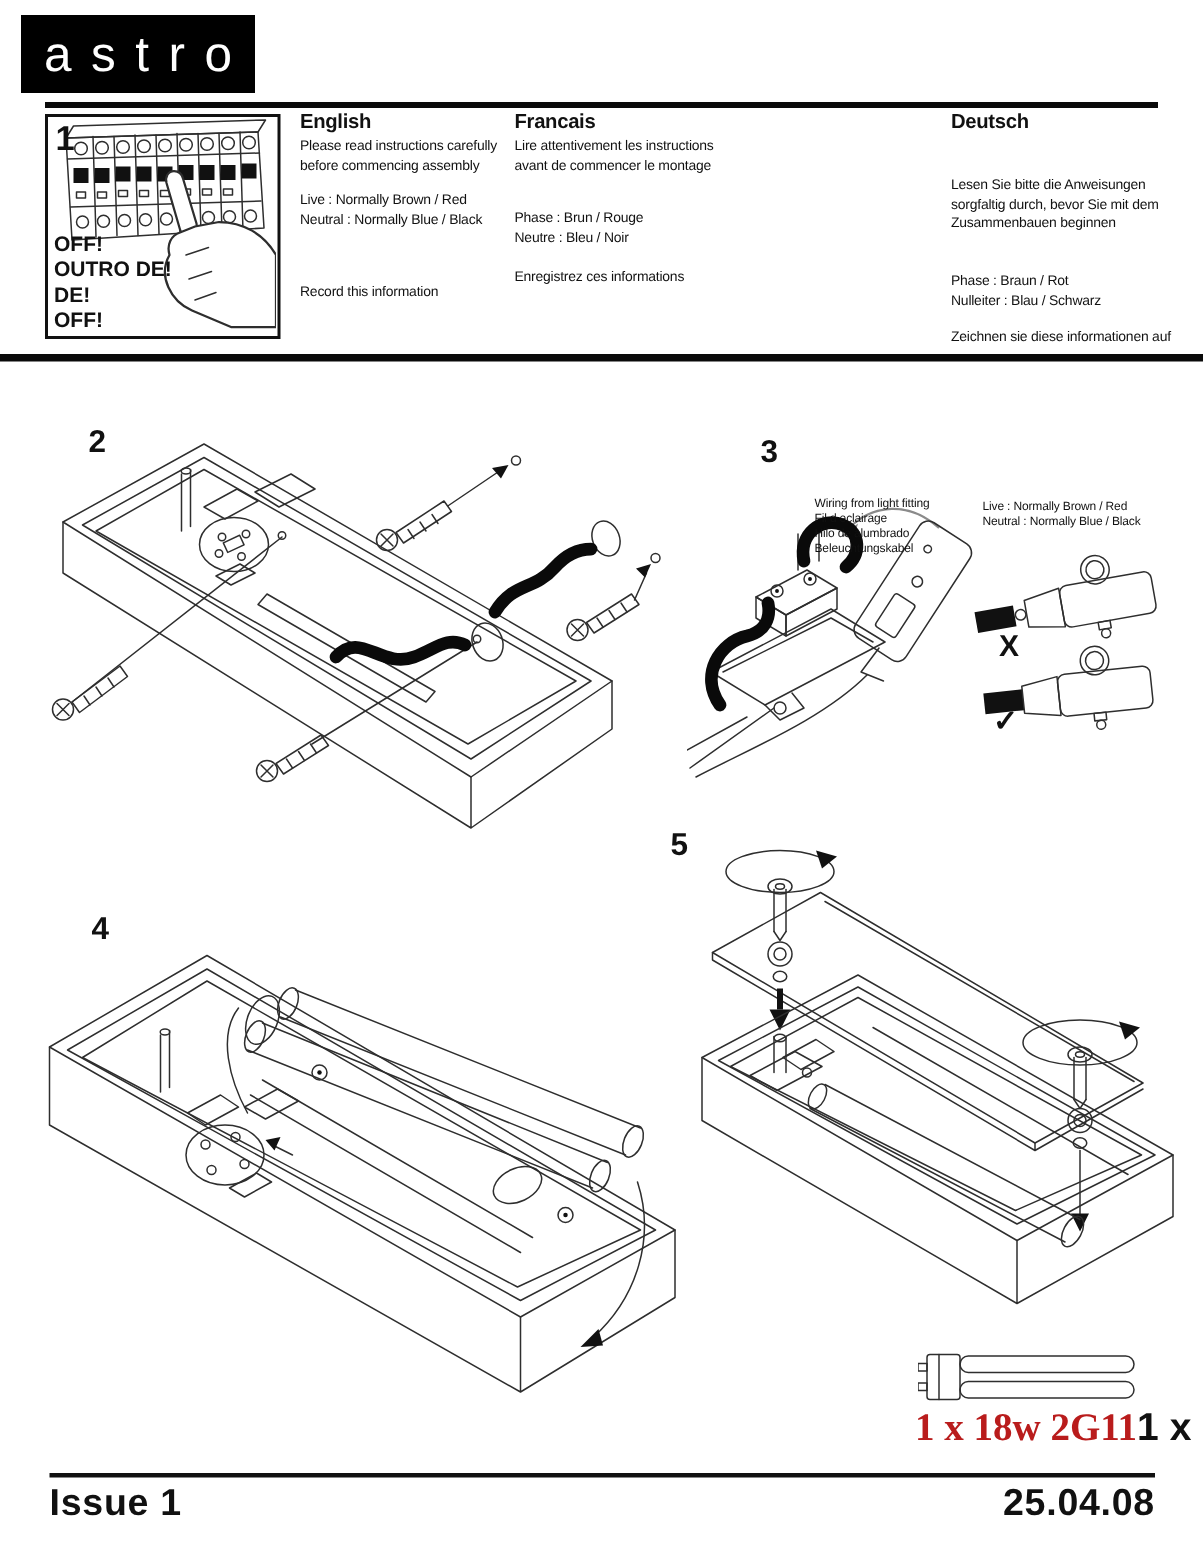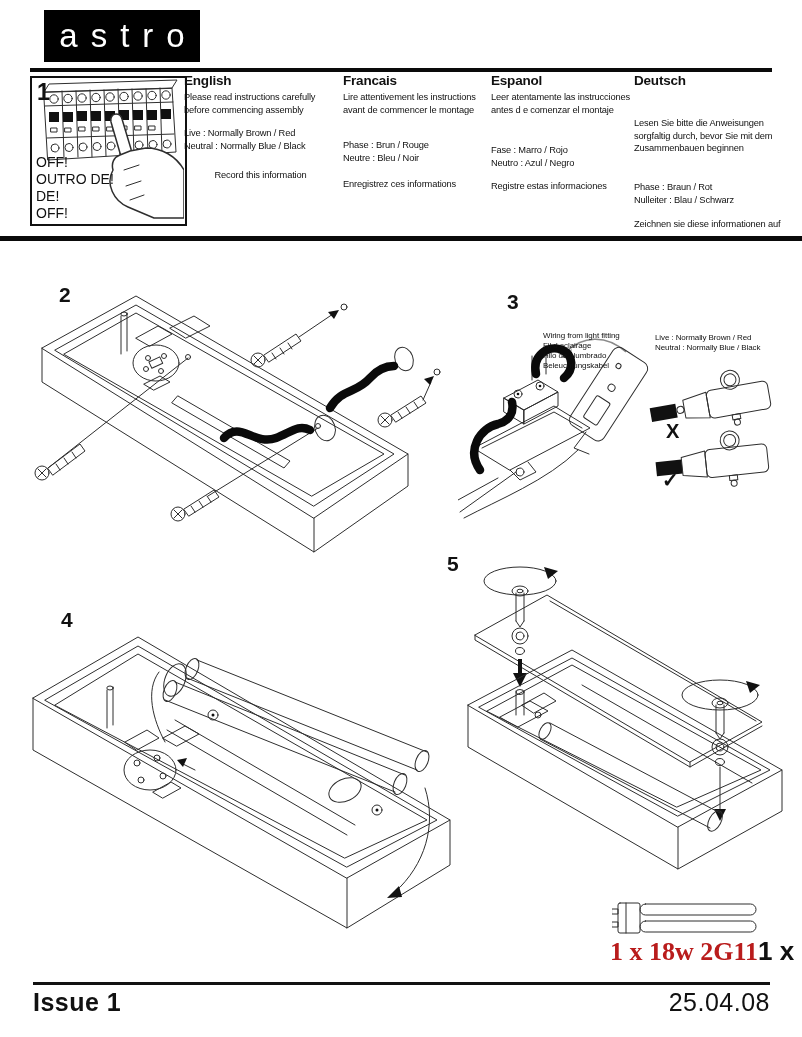--- a/index.html
+++ b/index.html
@@ -1,49 +1,49 @@
 <!DOCTYPE html>
 <html><head>
 <meta charset="utf-8">
 <style>
   html,body{margin:0;padding:0;background:#fff;}
   #page{position:relative;width:802px;height:1037px;background:#fff;overflow:hidden;
         font-family:"Liberation Sans",sans-serif;color:#111;}
   
-  .logo-box{position:absolute;left:44px;top:10px;width:156px;height:52px;background:#000;
+  .logo-box{position:absolute;left:14px;top:10px;width:156px;height:52px;background:#000;
             display:flex;align-items:center;justify-content:center;}
   .logo-text{color:#fff;font-size:33px;font-weight:400;letter-spacing:13px;padding-left:13px;}
   .doc-title{position:absolute;right:30px;top:10px;font-size:46px;font-weight:400;
              letter-spacing:1px;color:#0b0b0b;}
   .header-rule{position:absolute;left:30px;top:68px;width:742px;height:4px;background:#0a0a0a;}
   
   .step1-box{position:absolute;left:30px;top:76px;width:157px;height:150px;border:2.5px solid #111;box-sizing:border-box;}
   .step1-num{position:absolute;left:5px;top:1px;font-size:23px;font-weight:600;}
-  .warnings{position:absolute;left:4px;bottom:2px;font-size:14px;font-weight:400;line-height:17px;letter-spacing:0;}
+  .warnings{position:absolute;left:4px;bottom:2px;font-size:14px;font-weight:700;line-height:17px;letter-spacing:0;}
   .step1-art{position:absolute;left:0;top:0;width:152px;height:145px;}
   
   .lang{position:absolute;top:75px;width:153px;font-size:9.3px;line-height:12.3px;letter-spacing:-0.15px;}
   .lang h3{margin:0 0 4px 0;font-size:13.5px;font-weight:600;letter-spacing:-0.2px;}
   .lang p{margin:0;}
   .full-rule{position:absolute;left:0;top:236px;width:802px;height:5px;background:#0a0a0a;}
   
   .num{position:absolute;font-size:21px;font-weight:600;}
   .art{position:absolute;}
   .art svg{display:block;width:100%;height:100%;}
   
   .small-label{position:absolute;font-size:8px;line-height:10px;letter-spacing:-0.1px;}
   .mark{position:absolute;font-weight:700;font-size:20px;}
   
   .lamp-line{position:absolute;left:610px;top:936px;font-size:26px;font-weight:600;white-space:nowrap;letter-spacing:0;}
   .accent{color:#b91c1c;font-family:Liberation Serif, serif;}
   .lamp-extra{color:#111;}
   
   .footer-rule{position:absolute;left:33px;top:982px;width:737px;height:3px;background:#111;}
   .issue{position:absolute;left:33px;top:988px;font-size:25px;font-weight:700;letter-spacing:0.5px;}
-  .date{position:absolute;right:32px;top:988px;font-size:25px;font-weight:400;letter-spacing:0.5px;}
+  .date{position:absolute;right:32px;top:988px;font-size:25px;font-weight:700;letter-spacing:0.5px;}
   
   svg .ln{stroke:#2e2e2e;stroke-width:1;fill:none;stroke-linejoin:round;stroke-linecap:round;}
   svg .fat{stroke:#0a0a0a;stroke-width:8.5;fill:none;stroke-linecap:round;}
   svg .blk{fill:#111;stroke:none;}
   svg .wht{fill:#fff;stroke:#2e2e2e;stroke-width:1.5;stroke-linejoin:round;}
 </style>
 </head>
 <body>
 
 <div id="page">
@@ -119,40 +119,33 @@
     </div>
     <div class="step1-num">1</div>
     <div class="warnings">
       <div>OFF!</div>
       <div>OUTRO DE!</div>
       <div>DE!</div>
       <div>OFF!</div>
     </div>
   </div>
 
-  <div class="lang" style="left:184px;">
+  <div class="lang" style="left:200px;">
     <h3>English</h3>
     <p style="min-height:36px;">Please read instructions carefully before commencing assembly</p>
     <p>Live : Normally Brown / Red</p>
     <p>Neutral : Normally Blue / Black</p>
-    <p style="margin-top:17px;text-align:center;">Record this information</p>
+    <p style="margin-top:36px;">Record this information</p>
   </div>
   <div class="lang" style="left:343px;">
     <h3>Francais</h3>
     <p style="min-height:48px;">Lire attentivement les instructions avant de commencer le montage</p>
     <p>Phase : Brun / Rouge</p>
     <p>Neutre : Bleu / Noir</p>
     <p style="margin-top:14px;">Enregistrez ces informations</p>
-  </div>
-  <div class="lang" style="left:491px;">
-    <h3>Espanol</h3>
-    <p style="min-height:53px;">Leer atentamente las instrucciones antes d e comenzar el montaje</p>
-    <p>Fase : Marro / Rojo</p>
-    <p>Neutro : Azul / Negro</p>
-    <p style="margin-top:11px;">Registre estas informaciones</p>
   </div>
   <div class="lang" style="left:634px;">
     <h3>Deutsch</h3>
     <p style="min-height:64px;margin-top:30px;">Lesen Sie bitte die Anweisungen sorgfaltig durch, bevor Sie mit dem Zusammenbauen beginnen</p>
     <p>Phase : Braun / Rot</p>
     <p>Nulleiter : Blau / Schwarz</p>
     <p style="margin-top:12px;">Zeichnen sie diese informationen auf</p>
   </div>
 
   <div class="full-rule"></div>

